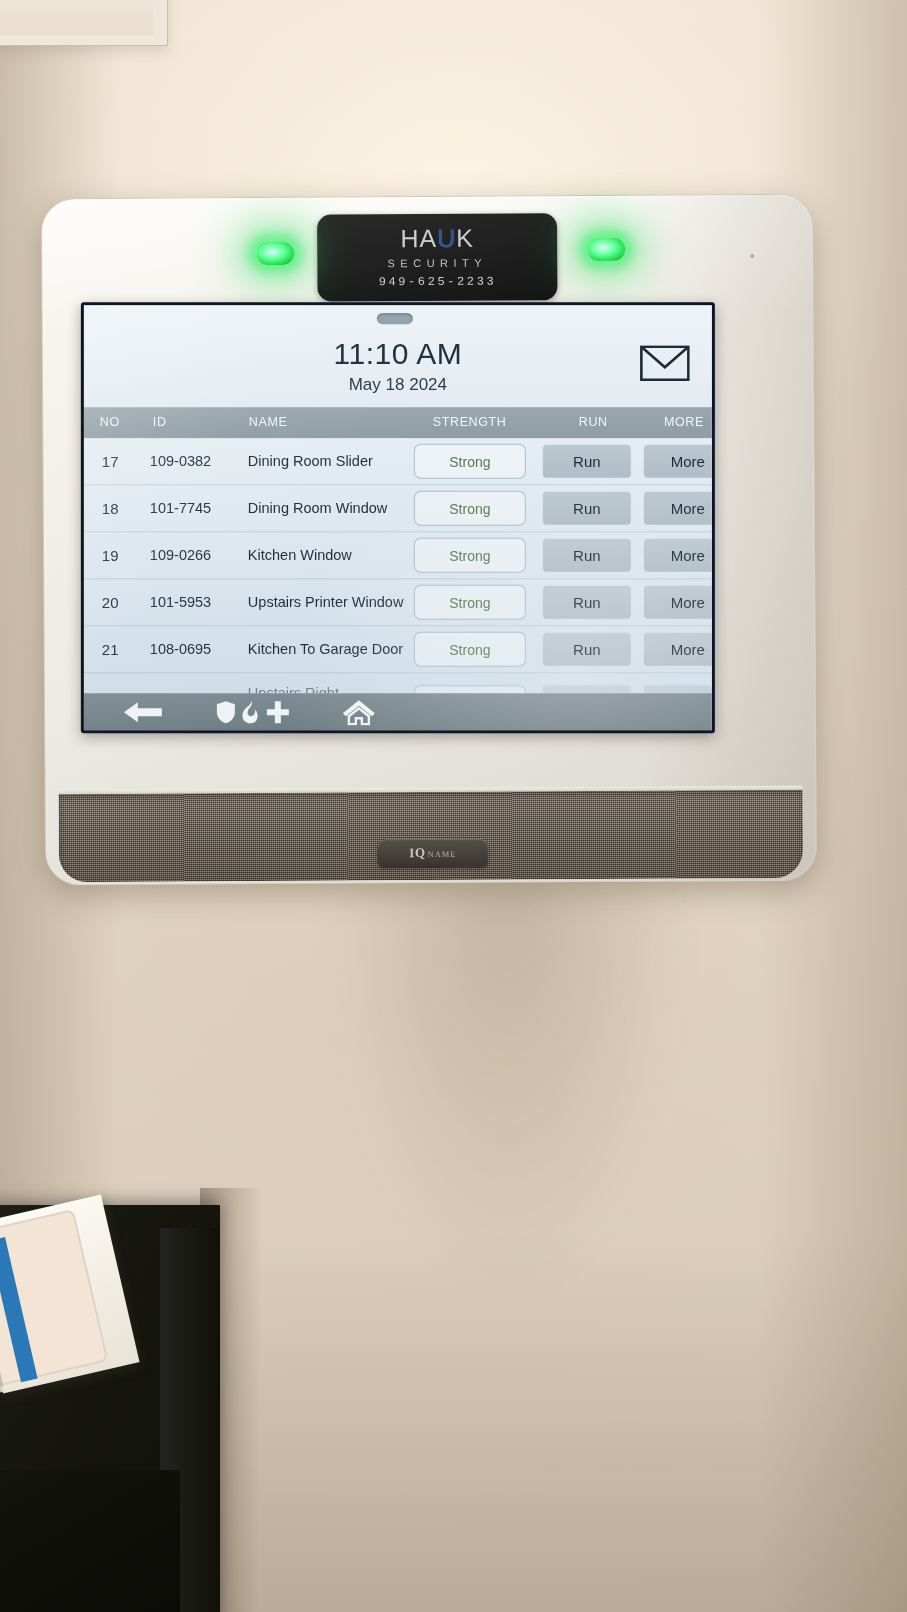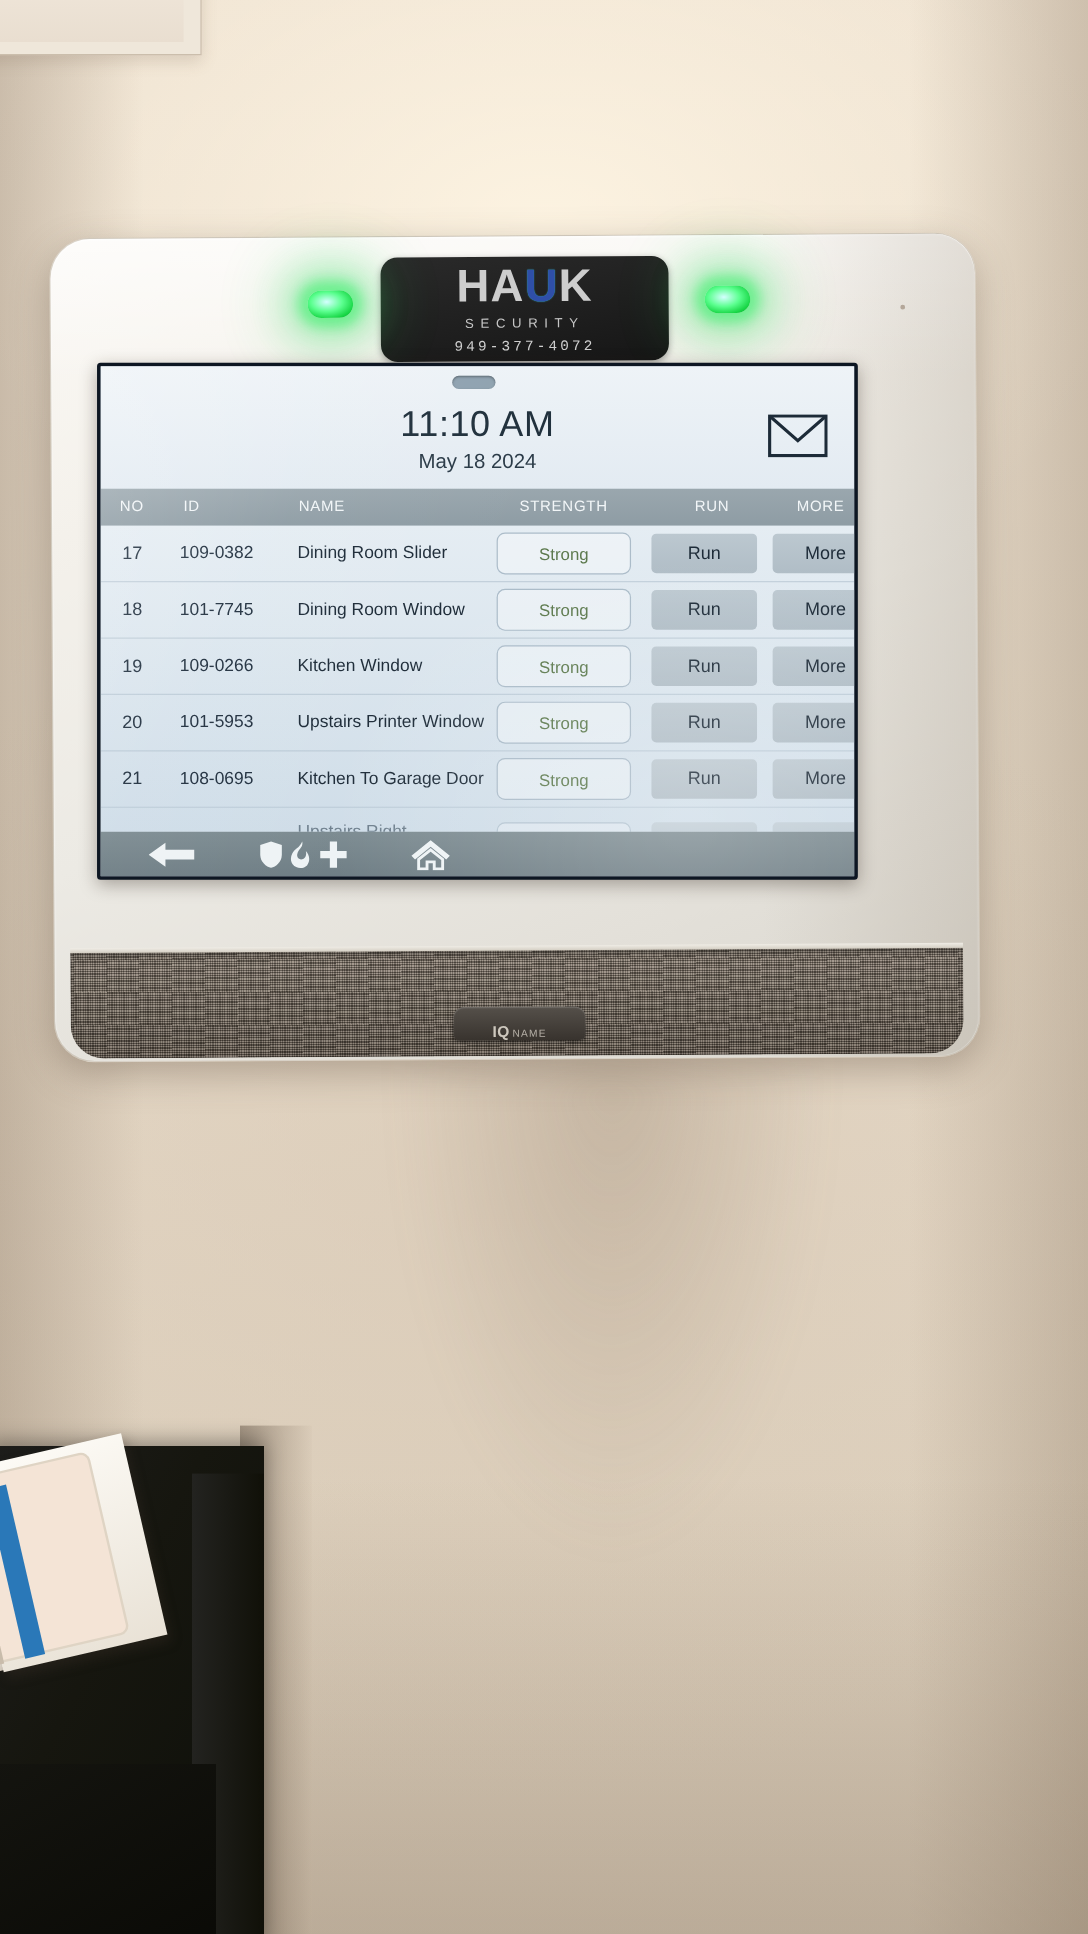--- a/index.html
+++ b/index.html
@@ -116,21 +116,21 @@
 
   
   .logo-plate{
     position:absolute;left:275px;top:17px;width:240px;height:87px;
     background:linear-gradient(170deg,#2a2a2a,#161616);
     border-radius:14px;
     box-shadow:0 2px 6px rgba(0,0,0,0.35);
     display:flex;flex-direction:column;align-items:center;justify-content:center;
   }
   .logo-word{
-    font-size:38px;font-weight:bold;letter-spacing:1px;color:#cdcdcd;
+    font-size:25px;font-weight:normal;letter-spacing:1px;color:#cdcdcd;
     line-height:1;position:relative;
     font-family:"Liberation Sans", sans-serif;
     text-align:right;
   }
   .logo-word .u-blue{
     color:#2f4fa8;
     text-shadow:0 0 1px #35c2c0;
   }
   .logo-sub{
     font-size:11px;letter-spacing:5.5px;color:#c6c6c6;margin-top:6px;
@@ -288,22 +288,23 @@
   }
   .grille-top-edge{
     position:absolute;left:13px;top:591px;width:744px;height:5px;
     background:linear-gradient(180deg,#efece5,#cfc9bd);
   }
   .iq-badge{
     position:absolute;left:332px;top:642px;width:110px;height:28px;
     border-radius:9px 9px 5px 5px;
     background:linear-gradient(180deg,#55504a,#38332e);
     box-shadow:0 1px 3px rgba(0,0,0,0.5), inset 0 1px 1px rgba(255,255,255,0.18);
-    display:flex;align-items:flex-end;justify-content:center;
+    display:flex;align-items:center;justify-content:center;
     overflow:hidden;
+    font-family:Liberation Serif, serif;
   }
   .iq-badge-text{
     font-size:11px;color:#b6b0a7;letter-spacing:0.5px;
     display:flex;align-items:baseline;gap:2px;
   }
   .iq-badge-text .iq{font-weight:bold;font-size:13px;color:#cdc7bd;}
   .iq-badge-text .pnl{font-size:8.5px;letter-spacing:1px;}
 </style>
 </head>
 <body>
@@ -332,21 +333,21 @@
   </div>
 </div>
 
 <div class="device">
   <div class="device-gloss"></div>
   <div class="device-rightshade"></div>
 
   <div class="logo-plate">
     <div class="logo-word"><span>HA</span><span class="u-blue">U</span><span>K</span></div>
     <div class="logo-sub">SECURITY</div>
-    <div class="logo-phone">949-377-4072</div>
+    <div class="logo-phone">949-625-2233</div>
   </div>
 
   <div class="led led-left"></div>
   <div class="led led-right"></div>
   <div class="pin-dot"></div>
 
   <div class="screen">
     <div class="clock-area">
       <div class="speaker-slot"></div>
       <div class="clock-time">11:10 AM</div>

